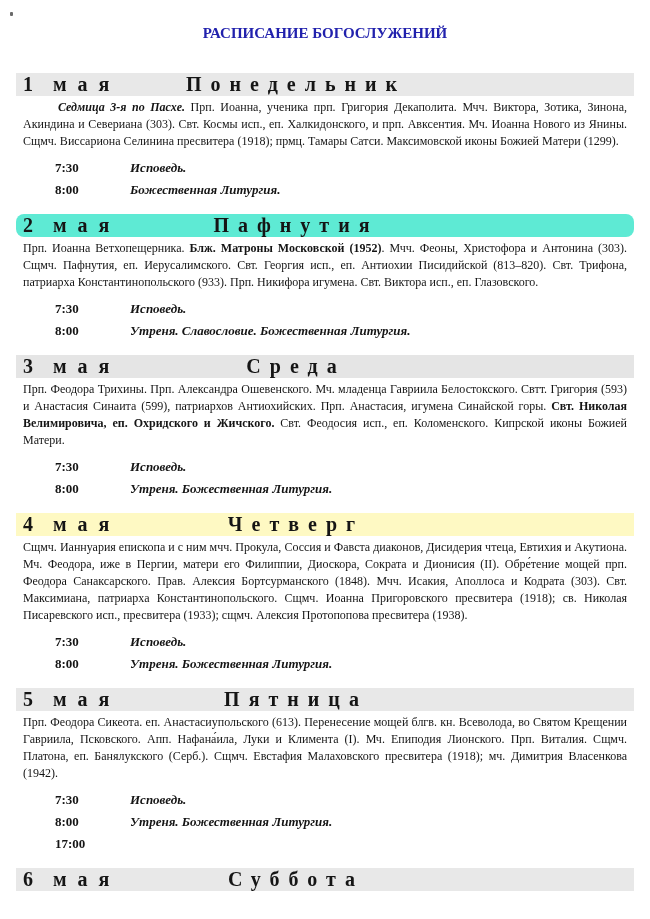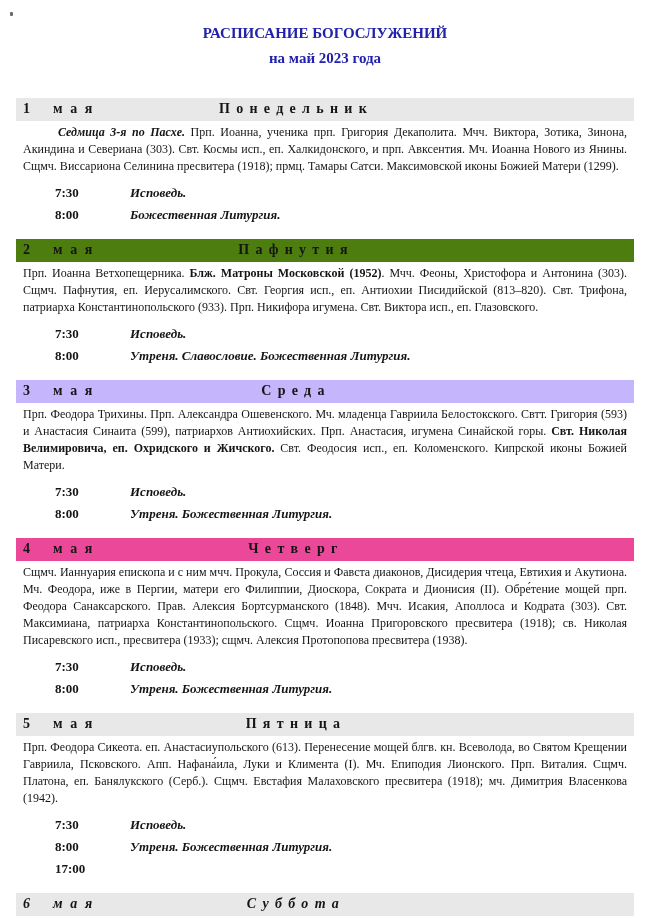--- a/index.html
+++ b/index.html
@@ -22,21 +22,21 @@
     font-size:15px;
     line-height:25px;
     color:#2121ad;
   }
   .days { margin-top:27px; padding:0 16px; }
   .day-section { margin-bottom:13px; }
   .day-header {
     position:relative;
     background:#e8e8e8;
     font-weight:bold;
-    font-size:14px;
+    font-size:20px;
     line-height:18px;
     padding:2px 0 3px 7px;
     white-space:nowrap;
   }
   .day-date { display:inline-block; min-width:30px; }
   .day-month { letter-spacing:0.55em; }
   .day-weekday {
     position:absolute; left:0; right:58px; top:2px;
     text-align:center;
     letter-spacing:0.45em;
@@ -61,68 +61,67 @@
   .service-name { font-weight:bold; font-style:italic; }
 </style>
 </head>
 <body style="background: rgb(255, 255, 255); color: rgb(21, 21, 21);">
 
 <div class="speck"></div>
 
 <div class="page">
   <div class="page-title" style="color: rgb(33, 33, 173);">
     <div>РАСПИСАНИЕ БОГОСЛУЖЕНИЙ</div>
-    <div>на май 2023 года</div>
   </div>
 
   <div class="days">
       <section class="day-section">
         <div class="day-header" style="background: rgb(232, 232, 232);"><span class="day-date">1</span><span class="day-month">мая</span><span class="day-weekday">Понедельник</span></div>
         <p class="day-desc"><span class="seg-bi">Седмица 3-я по Пасхе.</span><span class="seg-r"> Прп. Иоанна, ученика прп. Григория Декаполита. Мчч. Виктора, Зотика, Зинона, Акиндина и Севериана (303). Свт. Космы исп., еп. Халкидонского, и прп. Авксентия. Мч. Иоанна Нового из Янины. Сщмч. Виссариона Селинина пресвитера (1918); прмц. Тамары Сатси. Максимовской иконы Божией Матери (1299).</span></p>
         <div class="services">
           <div class="service-row">
             <span class="service-time">7:30</span>
             <span class="service-name">Исповедь.</span>
           </div>
           <div class="service-row">
             <span class="service-time">8:00</span>
             <span class="service-name">Божественная Литургия.</span>
           </div>
         </div>
       </section>
       <section class="day-section">
-        <div class="day-header" style="background: #4d7c0f;"><span class="day-date">2</span><span class="day-month">мая</span><span class="day-weekday">Пафнутия</span></div>
+        <div class="day-header" style="background: #5eead4; border-radius: 8px;"><span class="day-date">2</span><span class="day-month">мая</span><span class="day-weekday">Пафнутия</span></div>
         <p class="day-desc"><span class="seg-r">Прп. Иоанна Ветхопещерника. </span><span class="seg-b">Блж. Матроны Московской (1952)</span><span class="seg-r">. Мчч. Феоны, Христофора и Антонина (303). Сщмч. Пафнутия, еп. Иерусалимского. Свт. Георгия исп., еп. Антиохии Писидийской (813–820). Свт. Трифона, патриарха Константинопольского (933). Прп. Никифора игумена. Свт. Виктора исп., еп. Глазовского.</span></p>
         <div class="services">
           <div class="service-row">
             <span class="service-time">7:30</span>
             <span class="service-name">Исповедь.</span>
           </div>
           <div class="service-row">
             <span class="service-time">8:00</span>
             <span class="service-name">Утреня. Славословие. Божественная Литургия.</span>
           </div>
         </div>
       </section>
       <section class="day-section">
-        <div class="day-header" style="background: #c4b5fd; font-family: Liberation Serif, serif;"><span class="day-date">3</span><span class="day-month">мая</span><span class="day-weekday">Среда</span></div>
+        <div class="day-header" style="background: #e5e5e5; font-family: Liberation Serif, serif;"><span class="day-date">3</span><span class="day-month">мая</span><span class="day-weekday">Среда</span></div>
         <p class="day-desc"><span class="seg-r">Прп. Феодора Трихины. Прп. Александра Ошевенского. Мч. младенца Гавриила Белостокского. Свтт. Григория (593) и Анастасия Синаита (599), патриархов Антиохийских. Прп. Анастасия, игумена Синайской горы. </span><span class="seg-b">Свт. Николая Велимировича, еп. Охридского и Жичского.</span><span class="seg-r"> Свт. Феодосия исп., еп. Коломенского. Кипрской иконы Божией Матери.</span></p>
         <div class="services">
           <div class="service-row">
             <span class="service-time">7:30</span>
             <span class="service-name">Исповедь.</span>
           </div>
           <div class="service-row">
             <span class="service-time">8:00</span>
             <span class="service-name">Утреня. Божественная Литургия.</span>
           </div>
         </div>
       </section>
       <section class="day-section">
-        <div class="day-header" style="background: #ec4899;"><span class="day-date">4</span><span class="day-month">мая</span><span class="day-weekday">Четверг</span></div>
+        <div class="day-header" style="background: #fef9c3;"><span class="day-date">4</span><span class="day-month">мая</span><span class="day-weekday">Четверг</span></div>
         <p class="day-desc"><span class="seg-r">Сщмч. Ианнуария епископа и с ним мчч. Прокула, Соссия и Фавста диаконов, Дисидерия чтеца, Евтихия и Акутиона. Мч. Феодора, иже в Пергии, матери его Филиппии, Диоскора, Сократа и Дионисия (II). Обре́тение мощей прп. Феодора Санаксарского. Прав. Алексия Бортсурманского (1848). Мчч. Исакия, Аполлоса и Кодрата (303). Свт. Максимиана, патриарха Константинопольского. Сщмч. Иоанна Пригоровского пресвитера (1918); св. Николая Писаревского исп., пресвитера (1933); сщмч. Алексия Протопопова пресвитера (1938).</span></p>
         <div class="services">
           <div class="service-row">
             <span class="service-time">7:30</span>
             <span class="service-name">Исповедь.</span>
           </div>
           <div class="service-row">
             <span class="service-time">8:00</span>
             <span class="service-name">Утреня. Божественная Литургия.</span>
           </div>
@@ -139,16 +138,16 @@
           <div class="service-row">
             <span class="service-time">8:00</span>
             <span class="service-name">Утреня. Божественная Литургия.</span>
           </div>
           <div class="service-row">
             <span class="service-time">17:00</span>
           </div>
         </div>
       </section>
       <section class="day-section">
-        <div class="day-header" style="background: rgb(232, 232, 232); font-style: italic;"><span class="day-date">6</span><span class="day-month">мая</span><span class="day-weekday">Суббота</span></div>
+        <div class="day-header" style="background: rgb(232, 232, 232);"><span class="day-date">6</span><span class="day-month">мая</span><span class="day-weekday">Суббота</span></div>
       </section>
     </div>
 </div>
 
 </body></html>

